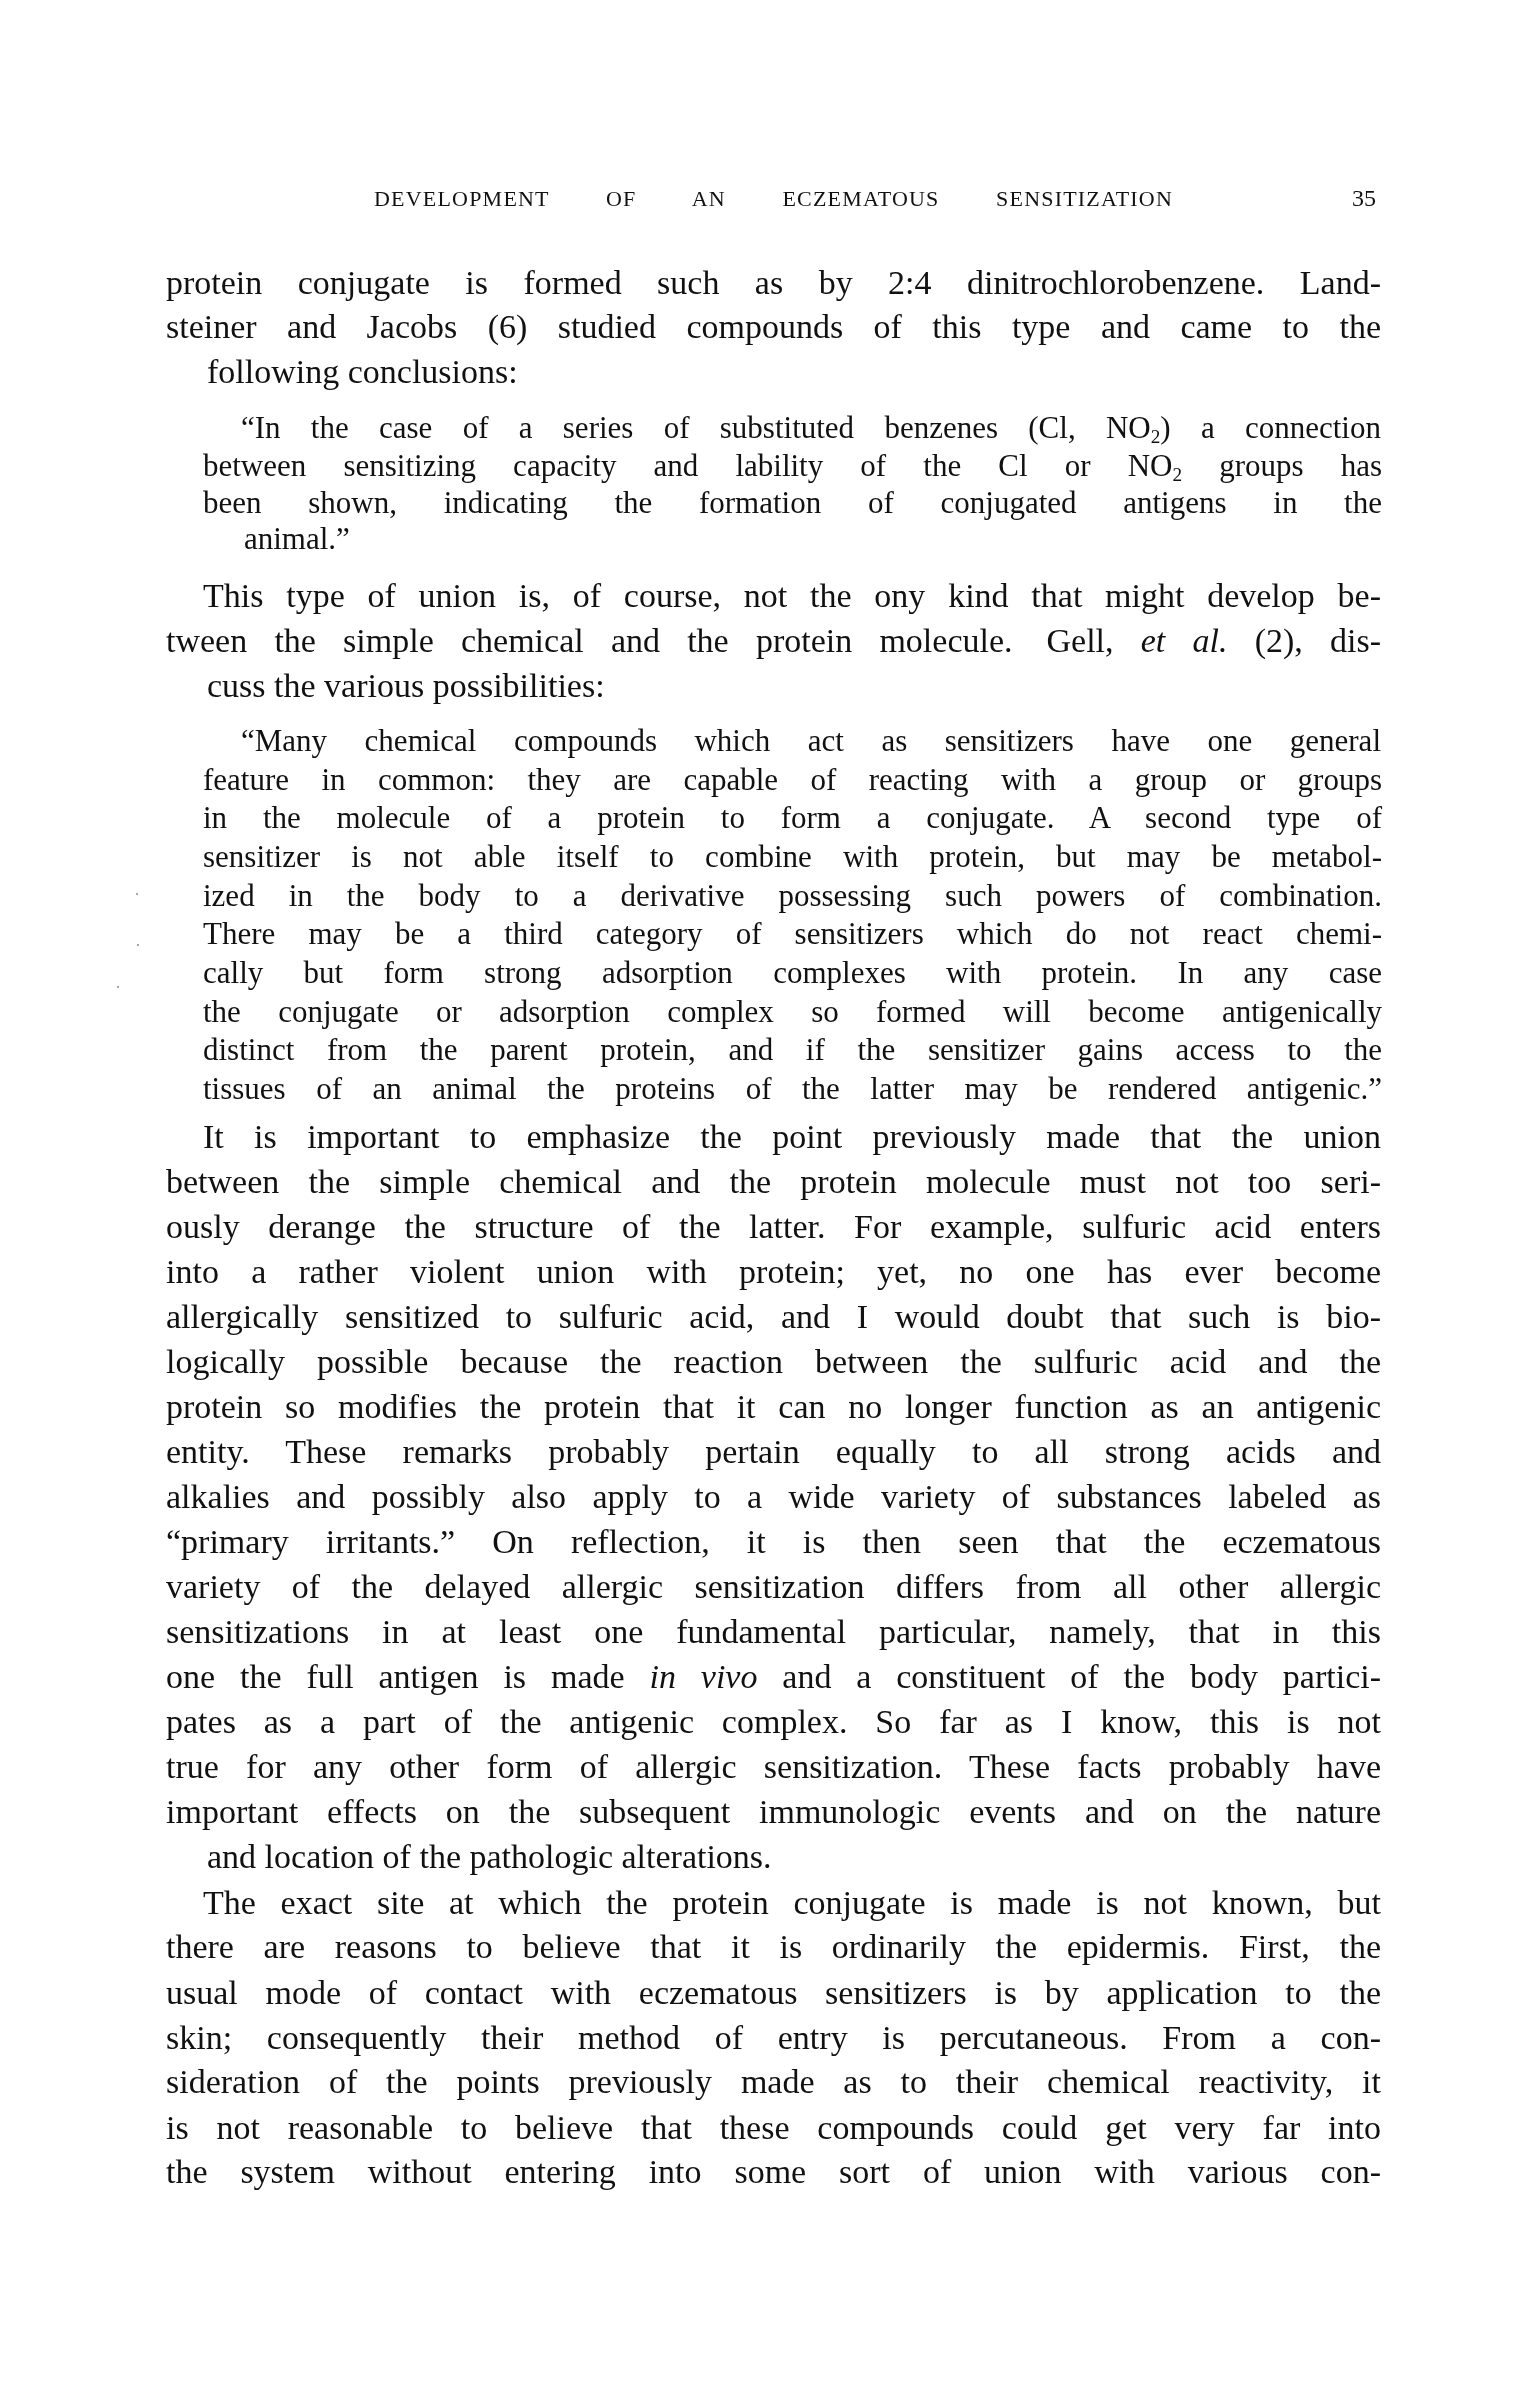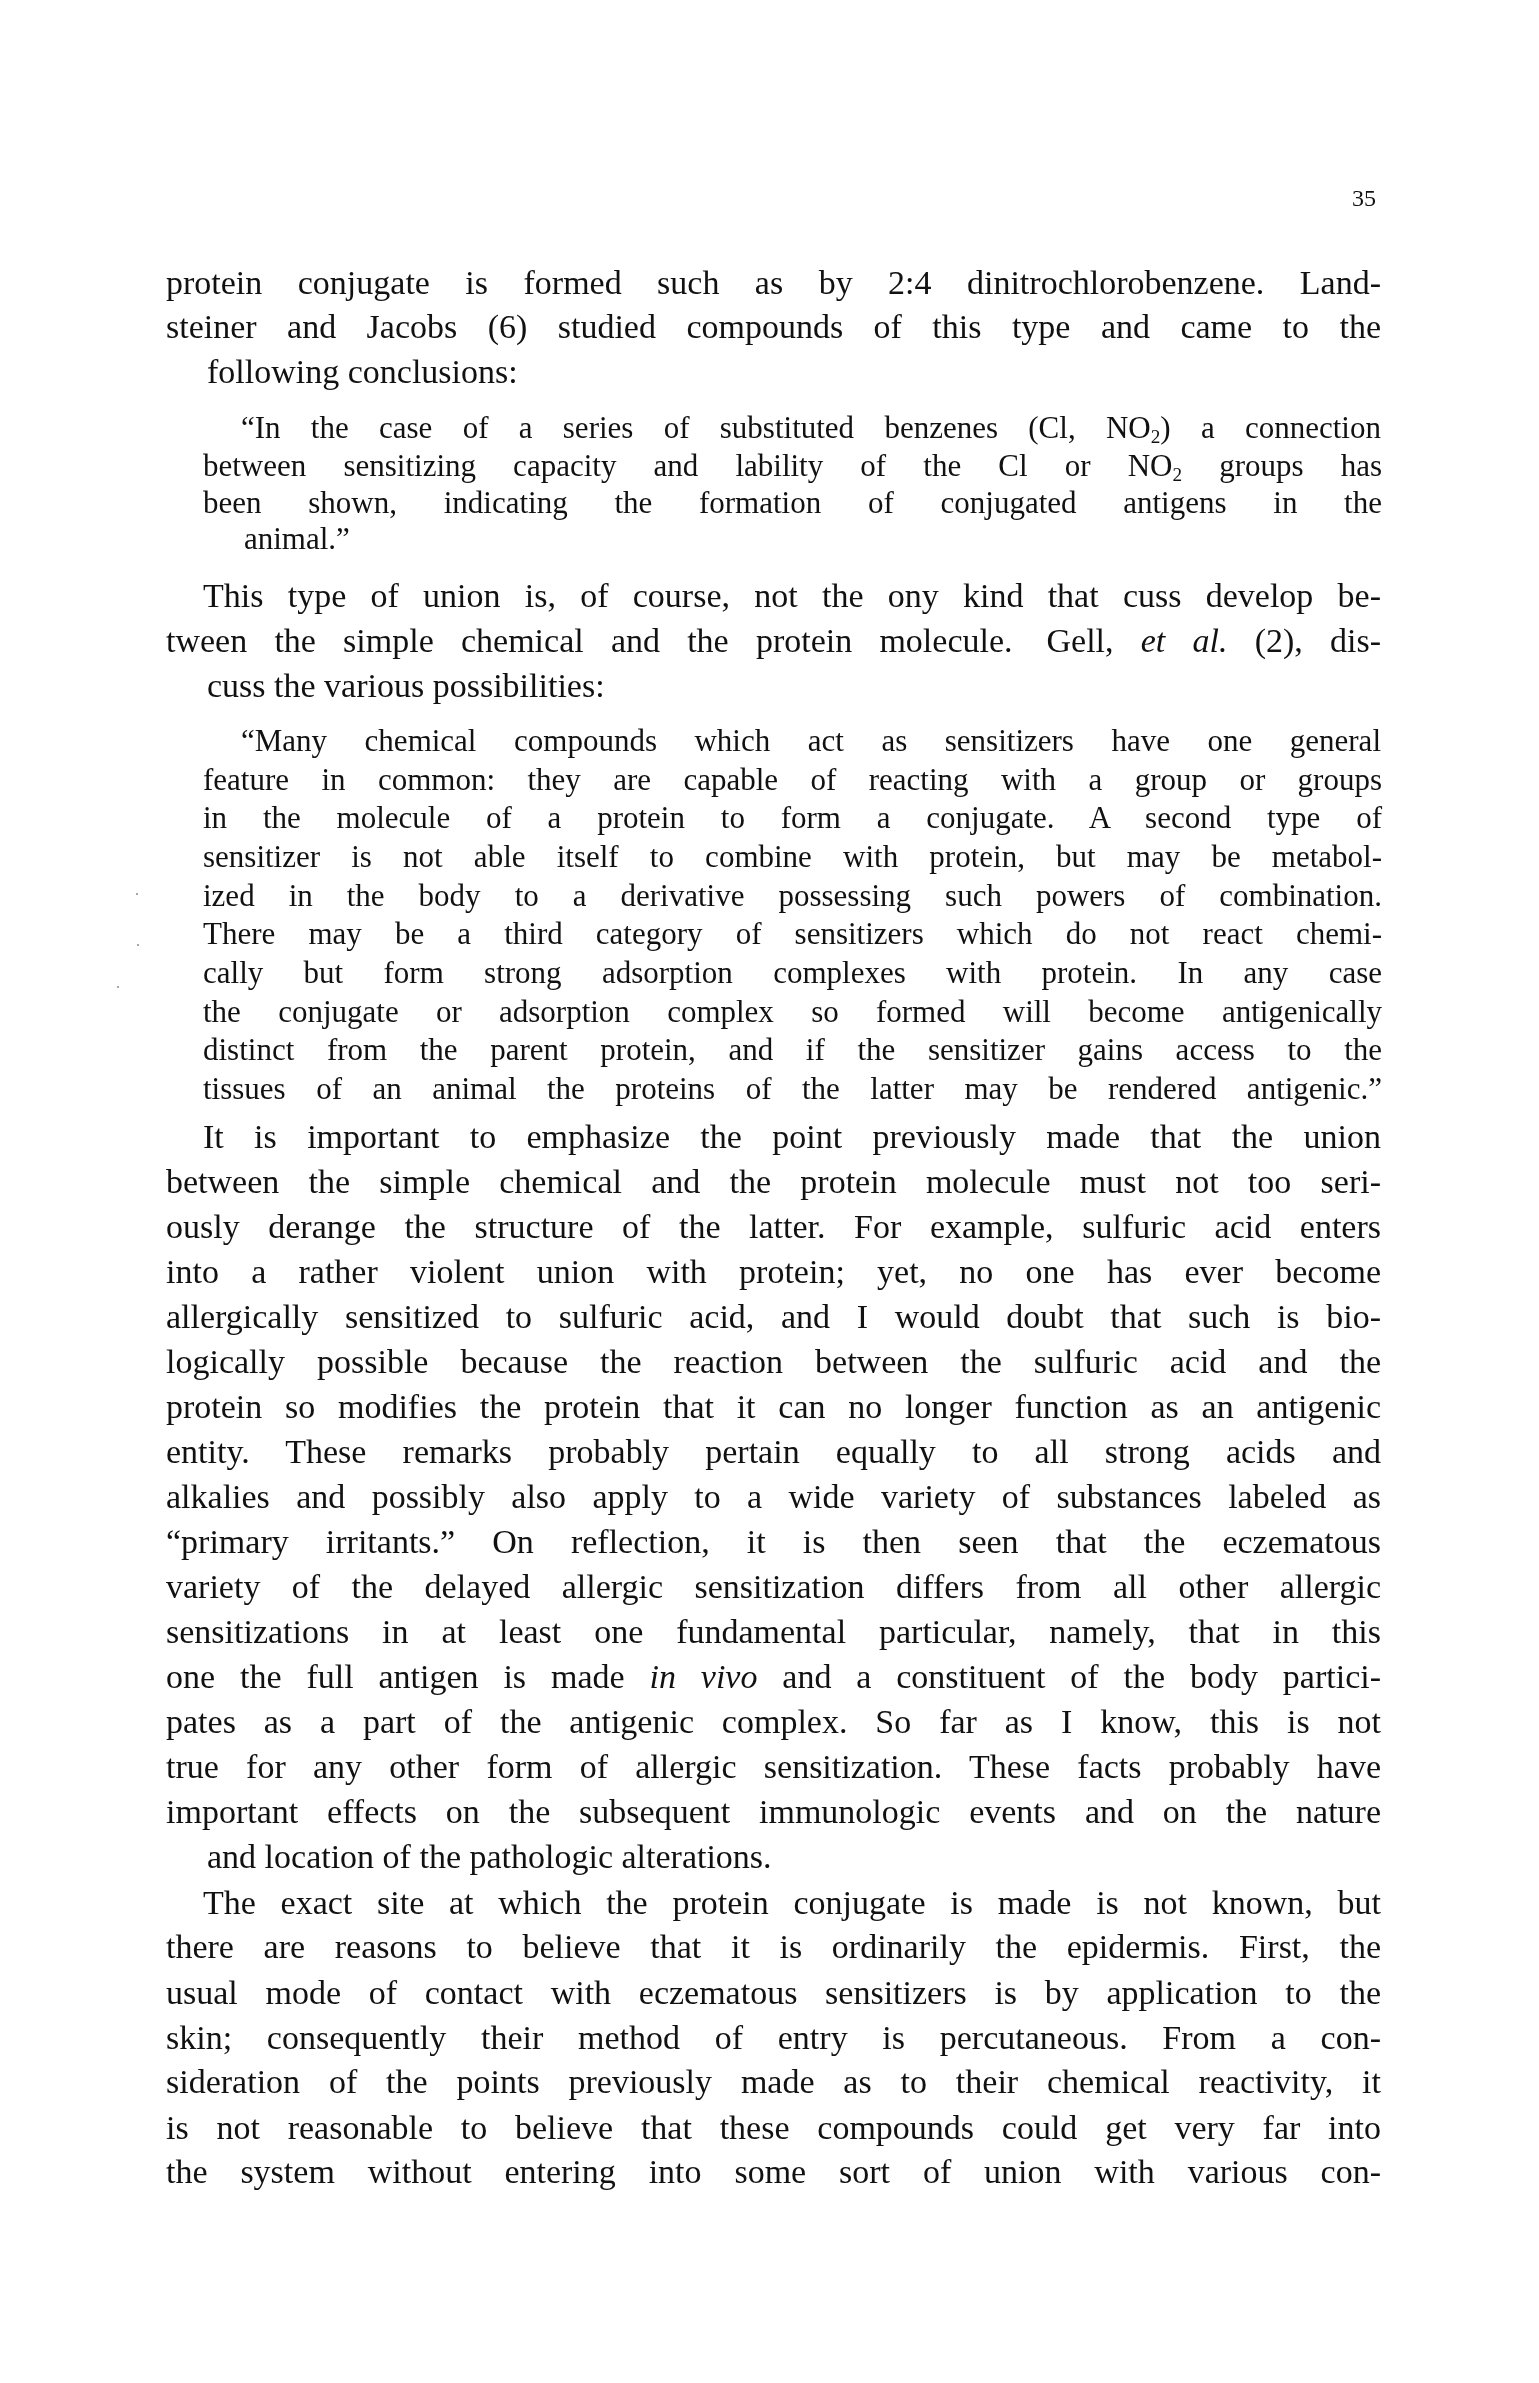--- a/index.html
+++ b/index.html
@@ -20,37 +20,38 @@
   .quote.indent { left:241px; width:1140px; }
   i, em { font-style:italic; }
   sub { font-size:0.62em; vertical-align:-0.25em; line-height:0; }
   .speck { position:absolute; width:1.9px; height:1.9px; background:#888; border-radius:1px; }
 </style>
 </head>
 <body>
 
 <div class="page">
 
+  <div class="running-head">DEVELOPMENT OF AN ECZEMATOUS SENSITIZATION</div>
   <div class="page-num">35</div>
 
   <div>
     <div class="ln body" style="top:261px">protein conjugate is formed such as by 2:4 dinitrochlorobenzene. Land-</div>
     <div class="ln body" style="top:305px">steiner and Jacobs (6) studied compounds of this type and came to the</div>
     <div class="ln body last" style="top:350px">following conclusions:</div>
   </div>
 
   <div>
     <div class="ln quote indent" style="top:408px"><span>“In the case of a series of substituted benzenes (Cl, NO</span><sub>2</sub><span>) a connection</span></div>
     <div class="ln quote" style="top:446px"><span>between sensitizing capacity and lability of the Cl or NO</span><sub>2</sub><span> groups has</span></div>
     <div class="ln quote" style="top:483px">been shown, indicating the formation of conjugated antigens in the</div>
     <div class="ln quote last" style="top:519px">animal.”</div>
   </div>
 
   <div>
-    <div class="ln body indent" style="top:574px">This type of union is, of course, not the ony kind that cuss develop be-</div>
+    <div class="ln body indent" style="top:574px">This type of union is, of course, not the ony kind that might develop be-</div>
     <div class="ln body" style="top:619px"><span>tween the simple chemical and the protein molecule. Gell, </span><i>et al.</i><span> (2), dis-</span></div>
     <div class="ln body last" style="top:664px">cuss the various possibilities:</div>
   </div>
 
   <div>
     <div class="ln quote indent" style="top:721px">“Many chemical compounds which act as sensitizers have one general</div>
     <div class="ln quote" style="top:760px">feature in common: they are capable of reacting with a group or groups</div>
     <div class="ln quote" style="top:798px">in the molecule of a protein to form a conjugate. A second type of</div>
     <div class="ln quote" style="top:837px">sensitizer is not able itself to combine with protein, but may be metabol-</div>
     <div class="ln quote" style="top:876px">ized in the body to a derivative possessing such powers of combination.</div>

